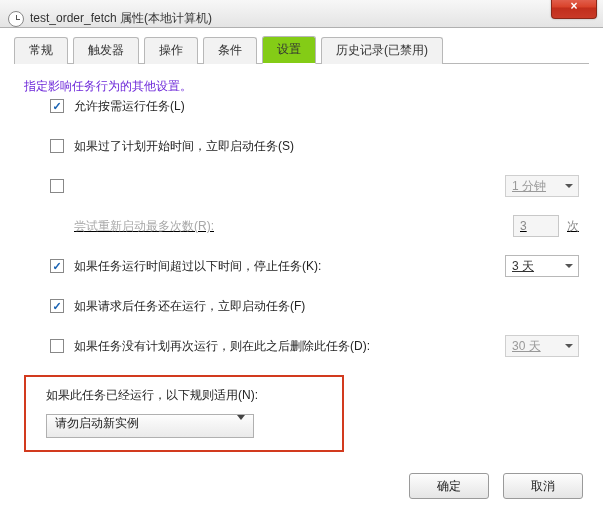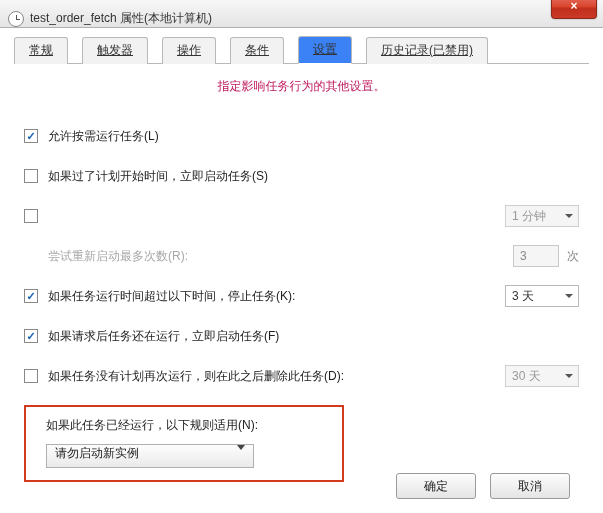--- a/index.html
+++ b/index.html
@@ -67,46 +67,44 @@
   display: flex;
   border-bottom: 1px solid #b8b8b8;
   height: 26px;
   align-items: flex-end;
 }
 .tab {
   padding: 4px 14px 5px 14px;
   border: 1px solid #b8b8b8;
   border-bottom: none;
   background: #f2f2f2;
-  margin-right: 14px;
+  margin-right: 5px;
   border-radius: 3px 3px 0 0;
   position: relative;
   top: 1px;
   cursor: default;
   color: #333;
-  text-decoration: underline;
 }
 .tab.active {
-  background: #3b82f6;
+  background: #84cc16;
   border-bottom: 1px solid #fff;
   top: 1px;
 }
 .panel-inner {
   padding: 14px 10px 10px 10px;
 }
 .desc {
-  margin-bottom: 30px;
-  color: #be185d;
-  text-align: center;
+  color: #6d28d9;
 }
 .row {
   display: flex;
   align-items: center;
   margin-bottom: 18px;
   min-height: 22px;
+  margin-left: 26px;
 }
 .row .chk {
   width: 14px; height: 14px;
   border: 1px solid #888;
   background: #fff;
   margin-right: 10px;
   display: inline-flex;
   align-items: center;
   justify-content: center;
   flex-shrink: 0;
@@ -125,20 +123,21 @@
   width: 74px;
   height: 22px;
   border: 1px solid #b8b8b8;
   background: #fff;
   display: flex;
   align-items: center;
   padding: 0 6px;
   position: relative;
   margin-left: 12px;
   color: #333;
+  text-decoration: underline;
 }
 .dd .arrow {
   position: absolute;
   right: 5px;
   width: 0; height: 0;
   border-left: 4px solid transparent;
   border-right: 4px solid transparent;
   border-top: 4px solid #555;
 }
 .numbox {
@@ -146,21 +145,21 @@
   height: 22px;
   border: 1px solid #c8c8c8;
   background: #f5f5f5;
   color: #888;
   padding: 0 6px;
   display: flex;
   align-items: center;
   margin-left: 12px;
 }
 .suffix { margin-left: 8px; color: #888; }
-.indent { padding-left: 24px; }
+.indent { padding-left: 24px; text-decoration: underline; }
 .highlight-box {
   border: 2px solid #d23a1e;
   padding: 10px 12px 12px 20px;
   margin-top: 6px;
   width: 320px;
 }
 .highlight-box .hl-label { margin-bottom: 10px; color: #222; }
 .wide-dd {
   width: 208px;
   height: 24px;
@@ -175,21 +174,21 @@
 .wide-dd .arrow {
   position: absolute;
   right: 8px;
   width: 0; height: 0;
   border-left: 4px solid transparent;
   border-right: 4px solid transparent;
   border-top: 5px solid #444;
 }
 .footer {
   position: absolute;
-  right: 33px;
+  right: 20px;
   bottom: 14px;
   display: flex;
   gap: 14px;
 }
 .btn {
   width: 80px;
   height: 26px;
   border: 1px solid #9a9a9a;
   background: linear-gradient(to bottom, #fdfdfd, #e5e5e5);
   border-radius: 3px;

